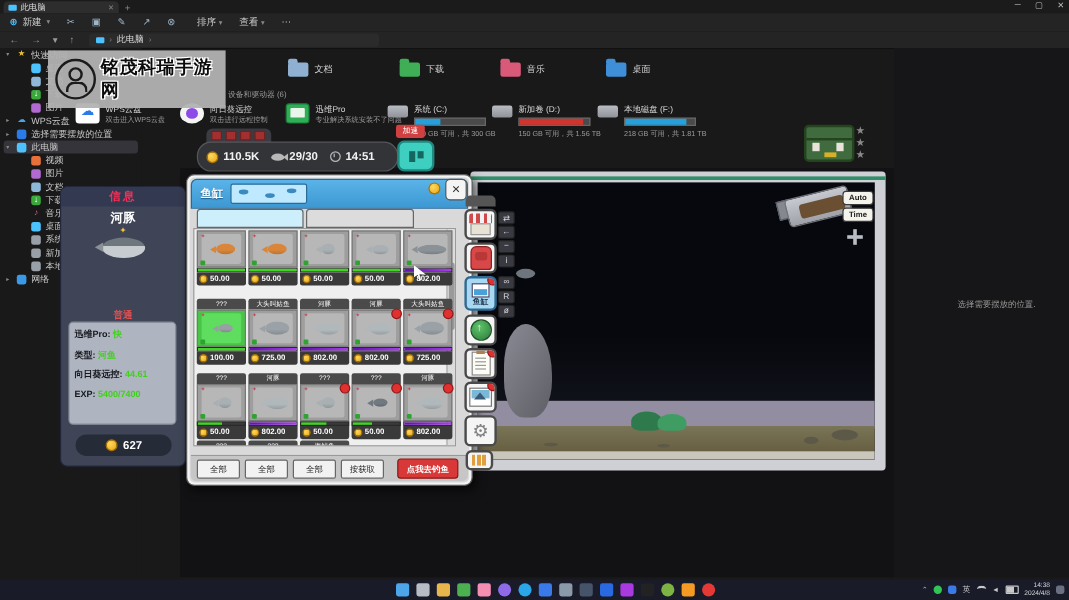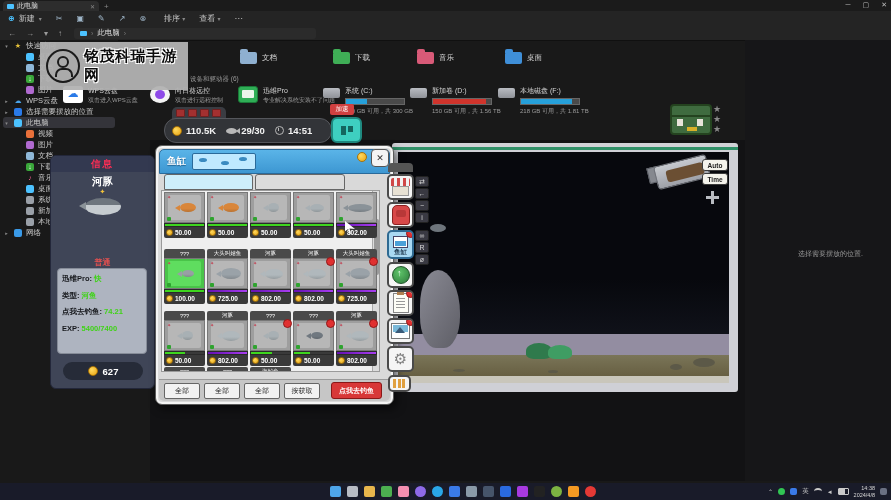--- a/index.html
+++ b/index.html
@@ -505,21 +505,21 @@
     <div id="infohead">
         <span>信息</span>
       </div>
     <div id="infofish-name">河豚</div>
     <div id="infostar">✦</div>
     <div class="puffer" style="left:34px;top:42px;"></div>
     <div id="inforarity">普通</div>
     <div id="infobox">
         <div class="inforow"><span>迅维Pro: </span><em>快</em></div>
         <div class="inforow"><span>类型: </span><em>河鱼</em></div>
-        <div class="inforow"><span>点我去钓鱼: </span><em>74.21</em></div>
+        <div class="inforow"><span>向日葵远控: </span><em>44.61</em></div>
         <div class="inforow"><span>EXP: </span><em>5400/7400</em></div>
       </div>
     <div id="infocoin">
       <i class="coin"></i>
       <span>627</span>
     </div>
   </div>
 
   <div id="tankwin" class="abs">
     <div id="twtitle">

